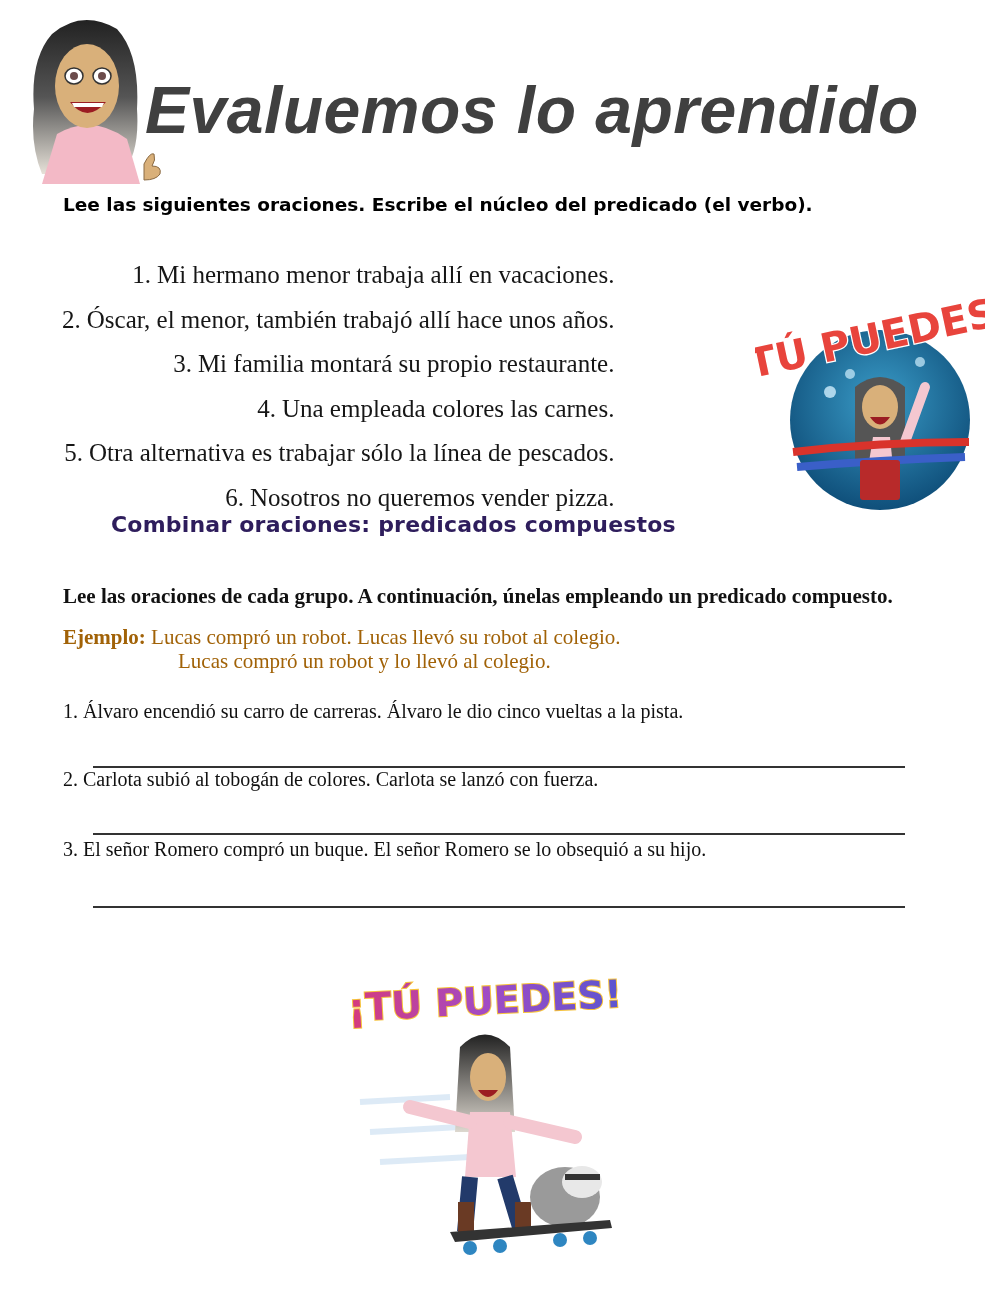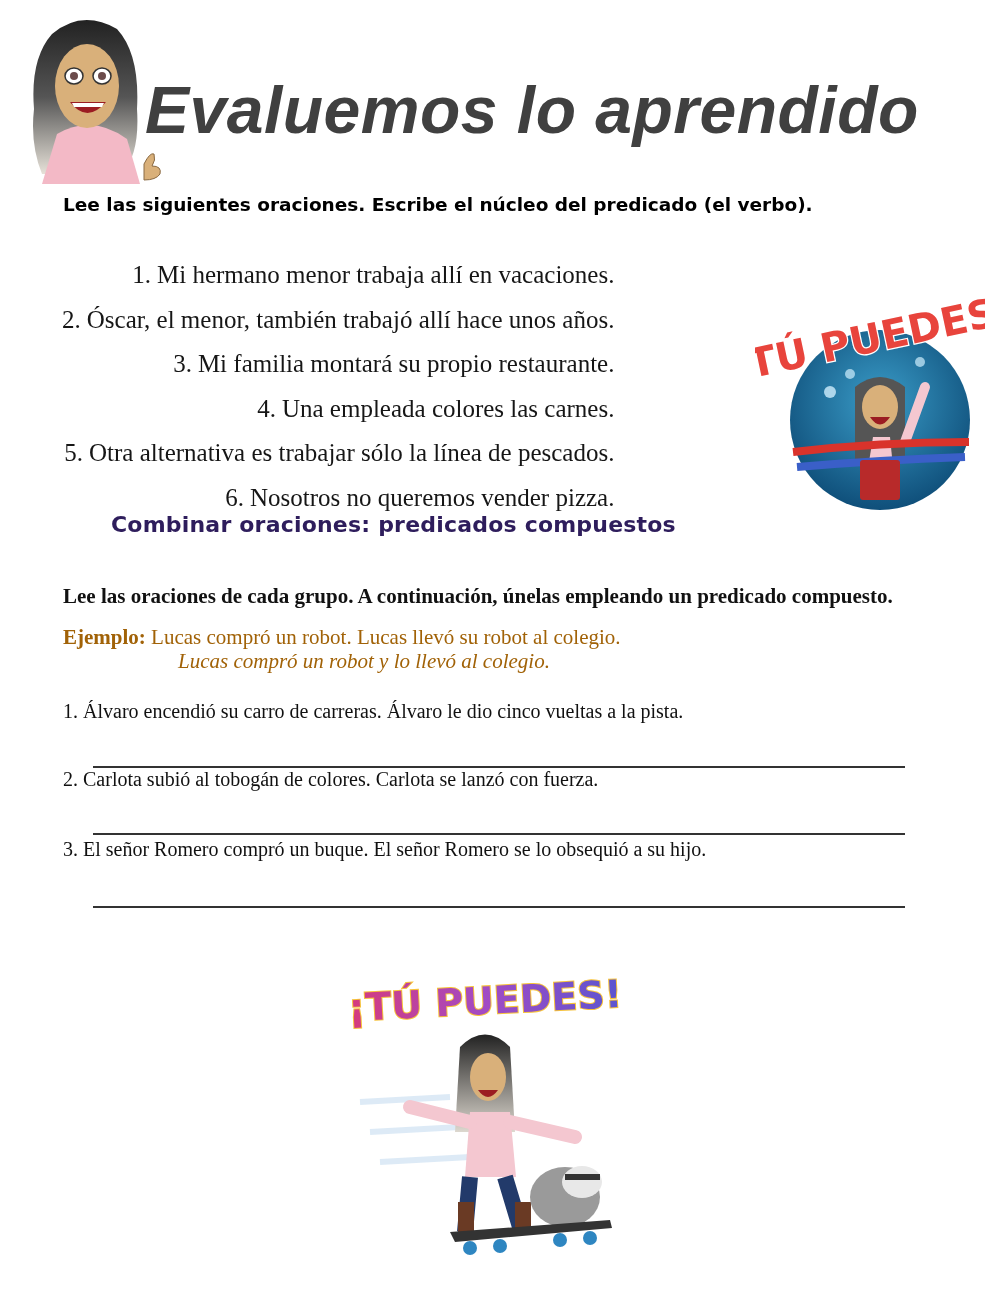--- a/index.html
+++ b/index.html
@@ -17,21 +17,21 @@
     .list1 .num { margin-right: 6px; }
 
     
     .badge { left: 755px; top: 292px; width: 230px; height: 222px; }
 
     
     .sec-title { left: 63px; top: 512px; font-family: "DejaVu Sans", sans-serif; font-weight: bold; font-size: 22px; color: #2e1d5c; white-space: nowrap; letter-spacing: 0.2px; margin-left: 48px; }
     .sec-instr { left: 63px; top: 573px; width: 880px; font-weight: bold; font-size: 21px; line-height: 23px; color: #111; margin-top: 12px; }
     .example { left: 63px; top: 625px; font-size: 21px; line-height: 24px; color: #a16207; white-space: nowrap; }
     .example b { font-weight: bold; }
-    .example .ans { display: block; padding-left: 115px; font-style: italic; }
+    .example .ans { display: block; padding-left: 115px; }
 
     .ex-item { left: 63px; font-size: 20px; white-space: nowrap; color: #111; }
     .answer-line { left: 93px; width: 812px; height: 26px; border: none; border-bottom: 2px solid #333; background: transparent; font-family: "Liberation Serif", serif; font-size: 19px; outline: none; padding: 0; }
 
     
     .bottom-art { left: 320px; top: 962px; width: 330px; height: 310px; }
   </style>
 </head>
 <body>
 

